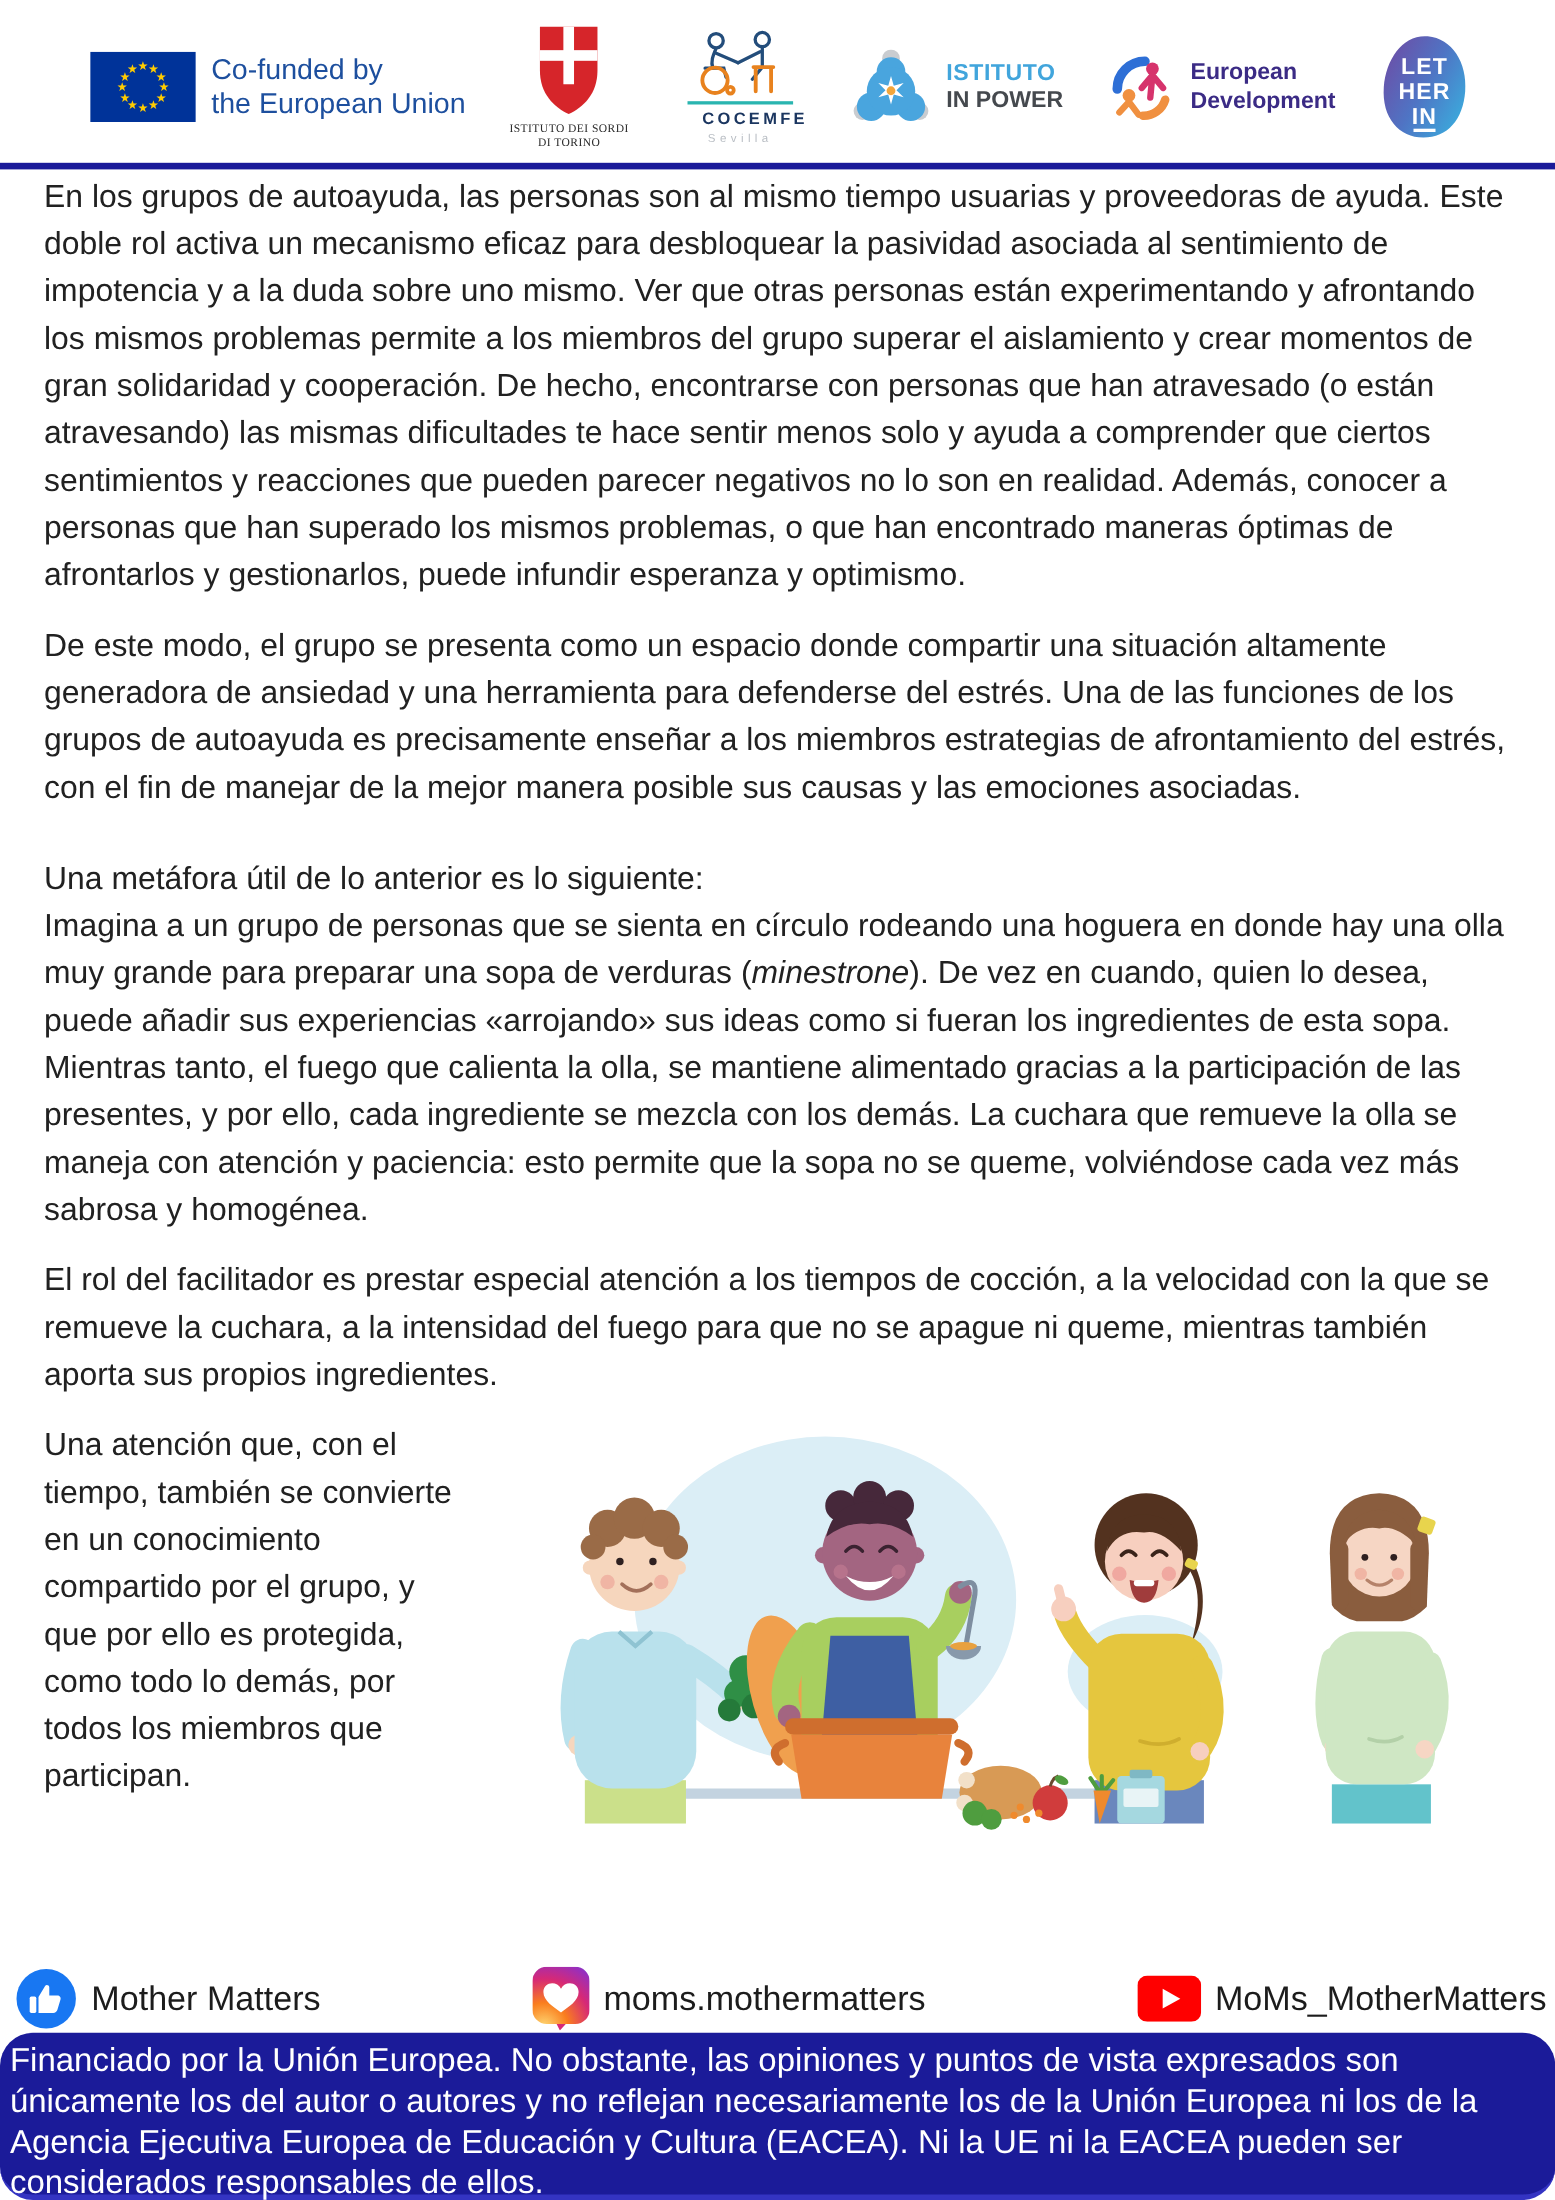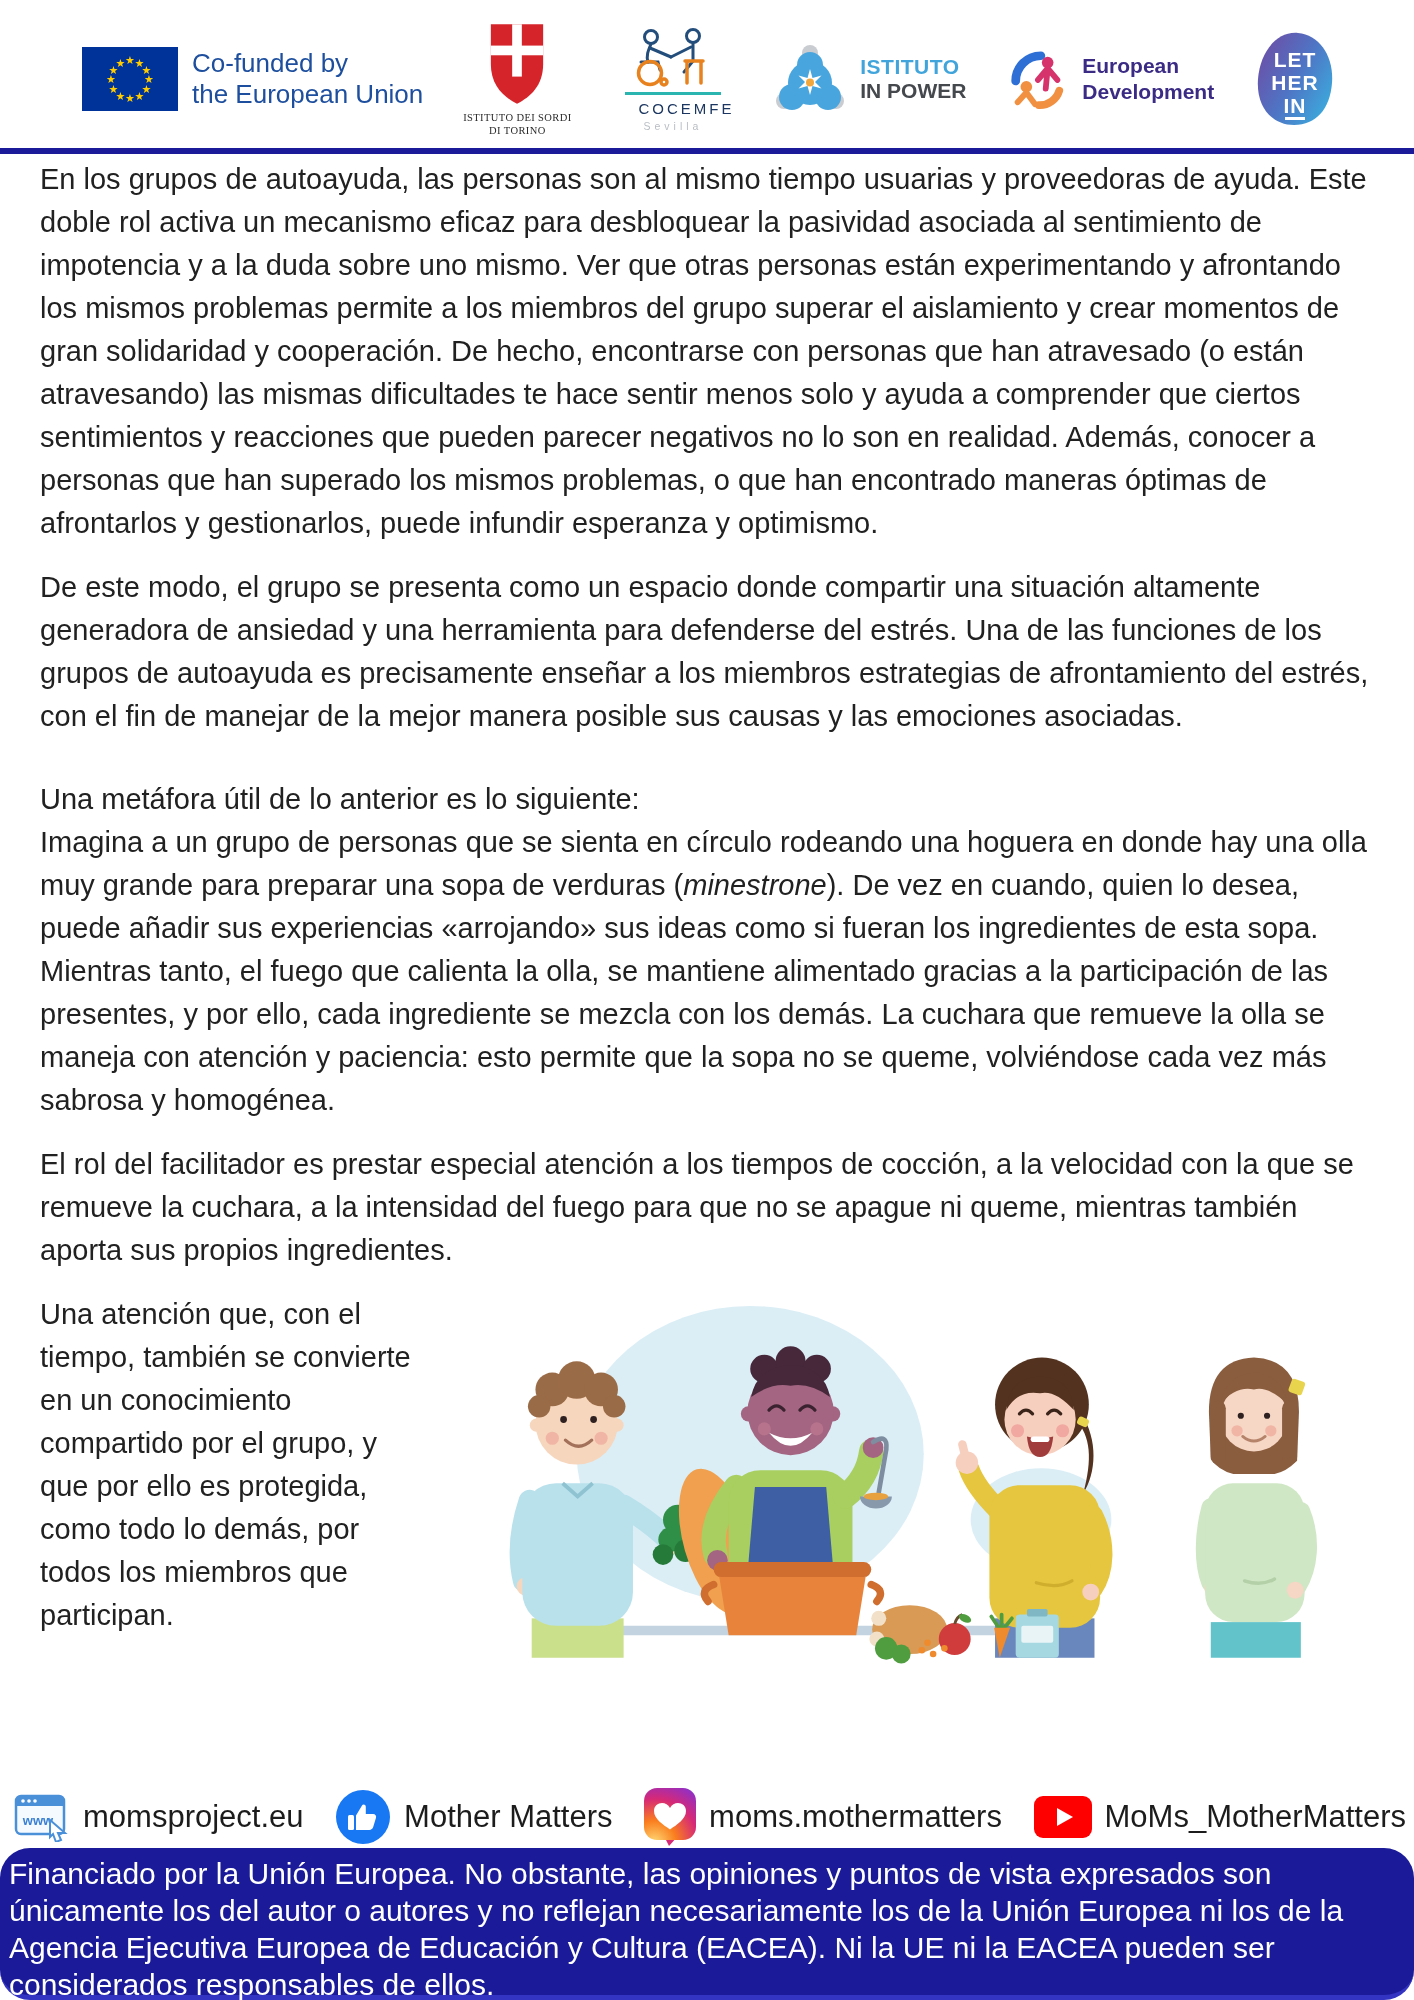--- a/index.html
+++ b/index.html
@@ -15,21 +15,21 @@
   .logo-band {
     height:148px; display:flex; align-items:center;
     justify-content:space-between; padding:10px 78px 0 82px;
   }
   .logo { display:flex; align-items:center; gap:14px; }
   .logo-col { display:flex; flex-direction:column; align-items:center; }
   .eu-text { font-weight:normal; color:#1d4f9e; font-size:26px; line-height:31px; }
   .ist-caption { margin-top:4px; font-family:"Liberation Serif","DejaVu Serif",serif;
     font-size:10.5px; line-height:13px; color:#2b2b2b; text-align:center; letter-spacing:.4px; }
   .coc-line { width:96px; height:3px; background:#2ab5b0; margin:4px 0 5px; }
-  .coc-name { font-size:15px; font-weight:normal; color:#1b3660; letter-spacing:3px;margin-left:27px; }
+  .coc-name { font-size:15px; font-weight:bold; color:#1b3660; letter-spacing:3px;margin-left:27px; }
   .coc-sub { font-size:10.5px; color:#b9bec4; letter-spacing:4px; margin-top:3px; }
   .cip-text { line-height:24px; font-weight:bold; font-size:21px; }
   .cip-1 { color:#41a5dc; letter-spacing:.5px; }
   .cip-2 { color:#45494e; }
   .eud-text { line-height:26px; font-weight:600; font-size:21px; color:#3b2b85; }
 
   
   .rule { height:6px; background:#1b1b99; width:100%; }
 
   
@@ -332,32 +332,20 @@
             <circle cx="542" cy="372" r="3.5" fill="#ef8a2d"></circle>
               <circle cx="524" cy="366" r="3.5" fill="#ef8a2d"></circle>
           </g>
         </svg>
       </div>
     </div>
   </main>
 
   <footer class="social-row">
 
-    <div class="social-item">
-      <svg width="56" height="50" viewBox="0 0 56 50">
-        <rect x="2" y="4" width="48" height="38" rx="5" fill="#f4faff" stroke="#4a90d9" stroke-width="2.5"></rect>
-        <path d="M2 9 a5 5 0 0 1 5 -5 h38 a5 5 0 0 1 5 5 v5 H2 Z" fill="#4a90d9"></path>
-        <circle cx="9" cy="9" r="1.8" fill="#fff"></circle>
-          <circle cx="15" cy="9" r="1.8" fill="#fff"></circle>
-          <circle cx="21" cy="9" r="1.8" fill="#fff"></circle>
-        <text x="24" y="33" text-anchor="middle" font-size="13" font-weight="bold" fill="#3b7fd4">www</text>
-        <polygon points="36,28 51,41 44,41 47,48 42,50 39,42 36,45" fill="#ffffff" stroke="#4a90d9" stroke-width="2"></polygon>
-      </svg>
-      <span>momsproject.eu</span>
-    </div>
 
     <div class="social-item">
       <svg width="56" height="56" viewBox="0 0 56 56">
         <circle cx="28" cy="28" r="27" fill="#1877f2"></circle>
         <rect x="13" y="26" width="6" height="15" rx="1.5" fill="#ffffff"></rect>
         <path d="M21 41 V26.5 L27 16.5 c0.9 -1.6 3.8 -0.9 3.8 1.2 V25 h7.4 c2 0 3.4 1.8 2.8 3.7 l-2.8 9.4 c-0.5 1.7 -2 2.9 -3.8 2.9 Z" fill="#ffffff"></path>
       </svg>
       <span>Mother Matters</span>
     </div>
 

